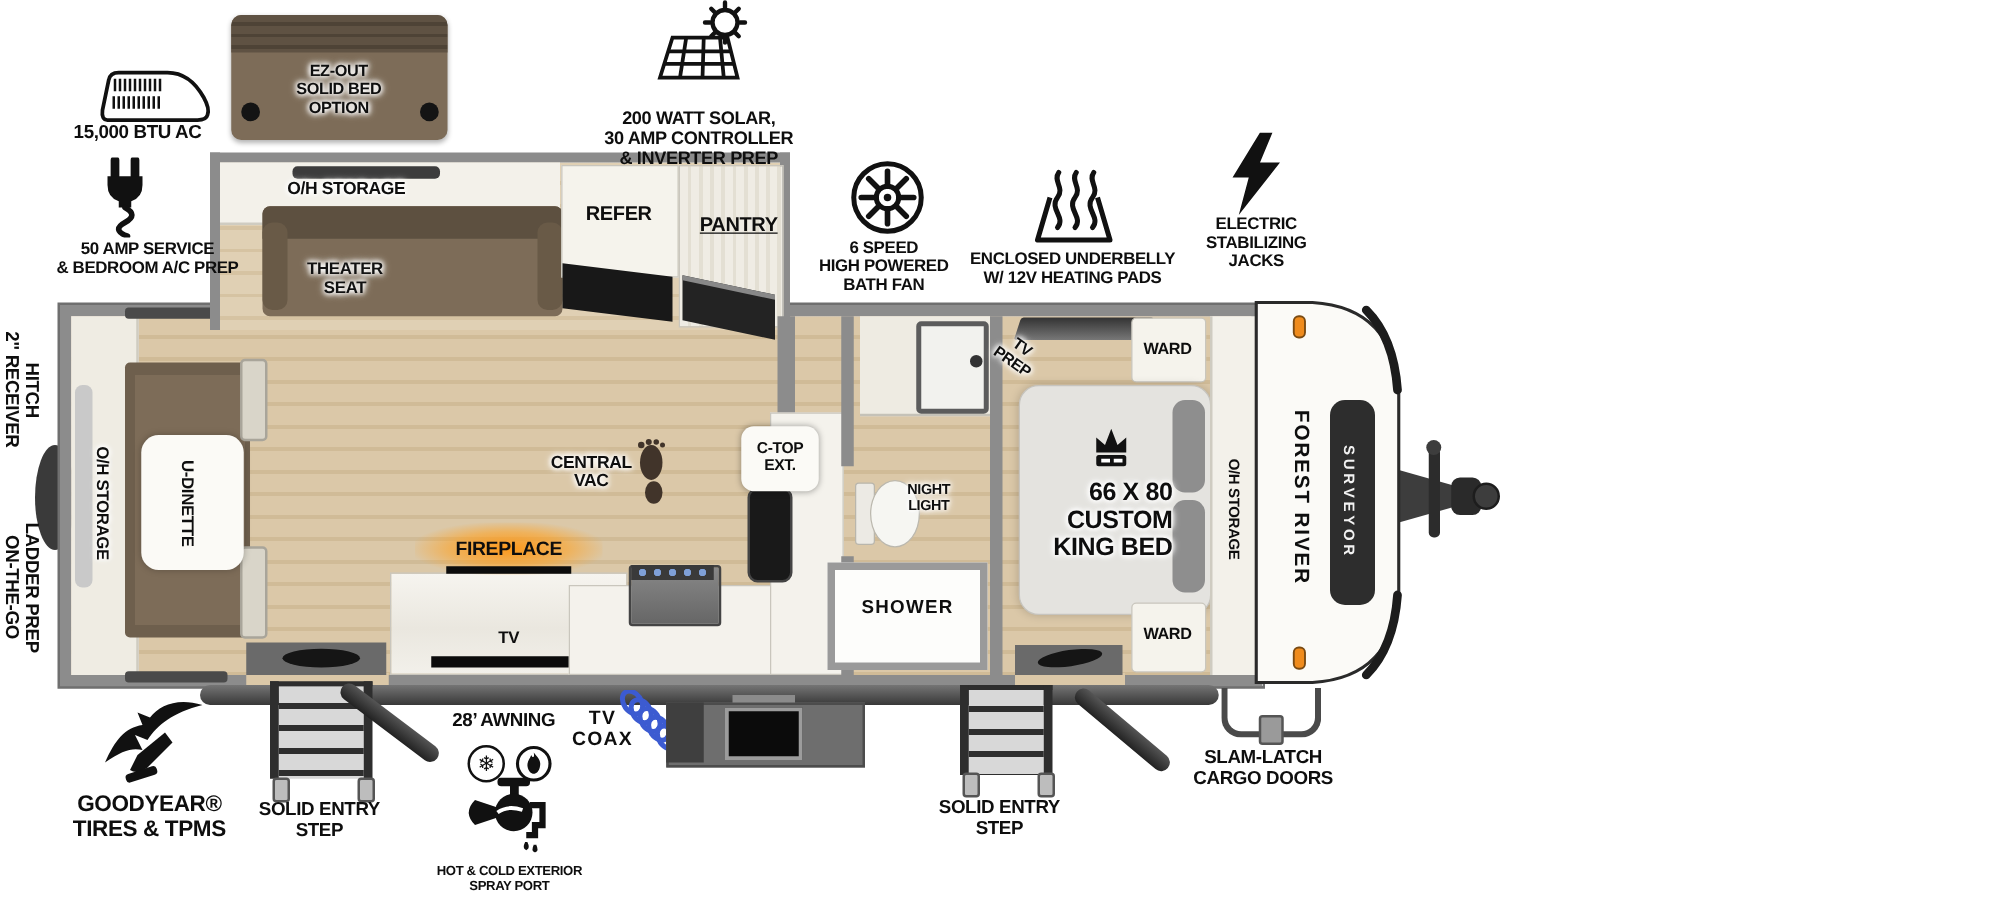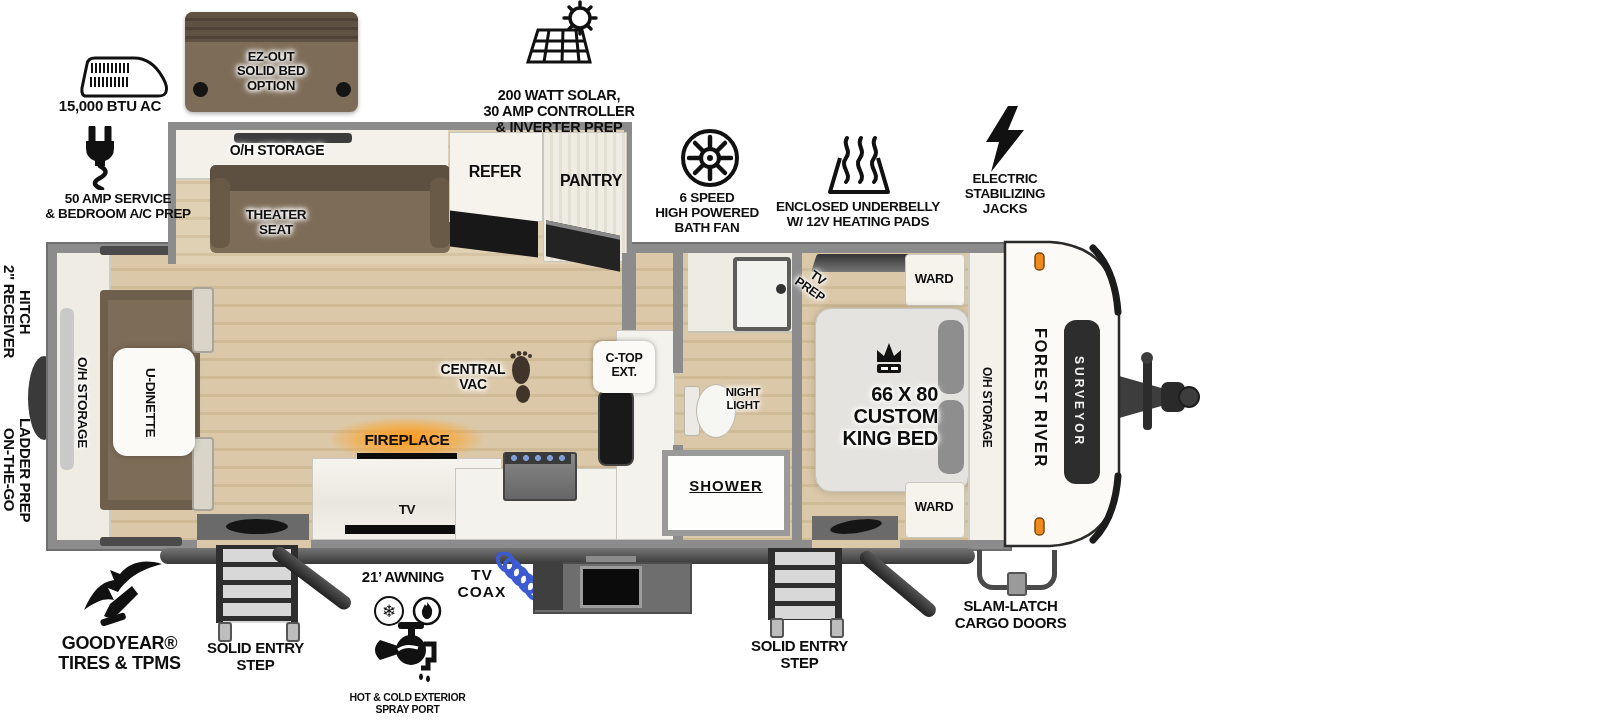--- a/index.html
+++ b/index.html
@@ -51,21 +51,21 @@
   <div class="abs" style="left:210px;top:165px;width:240px;height:88px;background:#7d6c58;border-radius:6px;"></div>
   <div class="abs" style="left:210px;top:165px;width:240px;height:26px;background:#5d5040;border-radius:6px 6px 0 0;"></div>
   <div class="abs" style="left:210px;top:178px;width:20px;height:70px;background:#695a47;border-radius:8px;"></div>
   <div class="abs" style="left:430px;top:178px;width:20px;height:70px;background:#695a47;border-radius:8px;"></div>
   <div class="lbl glow" style="left:226px;top:208px;width:100px;font-size:13.5px;color:#111;">THEATER
 SEAT</div>
 
   <div class="abs whitebox" style="left:449px;top:132px;width:92px;height:88px;"></div>
   <div class="lbl" style="left:452px;top:163px;width:86px;font-size:16px;">REFER</div>
   <div class="abs" style="left:543px;top:132px;width:82px;height:128px;background:repeating-linear-gradient(90deg,#efece4 0 6px,#e3dfd3 6px 9px);border:1px solid #c9c6bd;"></div>
-  <div class="lbl" style="left:543px;top:172px;width:96px;font-size:16px;">PANTRY</div>
+  <div class="lbl" style="left:543px;top:172px;width:96px;font-size:16px;text-decoration:underline;">PANTRY</div>
   <div class="abs" style="left:450px;top:216px;width:88px;height:36px;background:#181818;transform:skewY(7deg);"></div>
   <div class="abs" style="left:546px;top:228px;width:74px;height:32px;background:#232323;transform:skewY(12deg);border-top:4px solid #888;"></div>
   <div class="abs wall" style="left:622px;top:253px;width:14px;height:84px;"></div>
 
   <div class="abs" style="left:185px;top:12px;width:173px;height:100px;background:#7d6c58;border-radius:8px;box-shadow:0 2px 4px rgba(0,0,0,.3);"></div>
   <div class="abs" style="left:185px;top:12px;width:173px;height:30px;background:repeating-linear-gradient(180deg,#5f5243 0 6px,#4e4336 6px 9px);border-radius:8px 8px 0 0;"></div>
   <div class="abs" style="left:193px;top:82px;width:15px;height:15px;background:#141414;border-radius:50%;"></div>
   <div class="abs" style="left:336px;top:82px;width:15px;height:15px;background:#141414;border-radius:50%;"></div>
   <div class="lbl glow" style="left:221px;top:50px;width:100px;font-size:13px;">EZ-OUT
 SOLID BED
@@ -107,21 +107,21 @@
   <div class="abs" style="left:688px;top:253px;width:104px;height:78px;background:#eeebe2;border-bottom:2px solid #c5c2b8;"></div>
   <div class="abs" style="left:733px;top:257px;width:50px;height:66px;background:#f2f2ee;border:4px solid #5c5c5c;border-radius:4px;"></div>
   <div class="abs" style="left:776px;top:284px;width:10px;height:10px;background:#333;border-radius:50%;"></div>
 
   <div class="abs" style="left:684px;top:386px;width:14px;height:48px;background:#eceae4;border:1px solid #b9b6ac;border-radius:3px;"></div>
   <div class="abs" style="left:696px;top:384px;width:38px;height:52px;background:#f6f6f2;border:1px solid #bbb8ae;border-radius:50%;"></div>
   <div class="lbl glow" style="left:714px;top:386px;width:58px;font-size:11.5px;">NIGHT
 LIGHT</div>
 
   <div class="abs" style="left:662px;top:450px;width:128px;height:86px;background:#fdfdfb;border:6px solid #9a9a9a;box-sizing:border-box;"></div>
-  <div class="lbl" style="left:672px;top:478px;width:108px;font-size:15px;letter-spacing:1px;text-decoration:underline;">SHOWER</div>
+  <div class="lbl" style="left:672px;top:478px;width:108px;font-size:15px;letter-spacing:1px;">SHOWER</div>
 
   <div class="abs" style="left:814px;top:254px;width:106px;height:18px;background:linear-gradient(#333,#777);transform:skewX(-18deg);border-radius:2px;"></div>
   <div class="lbl glow" style="left:800px;top:258px;width:52px;font-size:12.5px;transform:rotate(35deg);transform-origin:left top;">TV
 PREP</div>
 
   <div class="abs whitebox" style="left:905px;top:254px;width:58px;height:50px;border-radius:4px;"></div>
   <div class="lbl" style="left:905px;top:272px;width:58px;font-size:13px;">WARD</div>
 
   <div class="abs" style="left:815px;top:308px;width:152px;height:182px;background:#e4e3df;border:1px solid #c6c4be;border-radius:16px;box-shadow:0 0 8px rgba(0,0,0,.18);"></div>
   <div class="abs" style="left:938px;top:320px;width:26px;height:74px;background:#8e8e8e;border-radius:10px;"></div>
@@ -225,21 +225,21 @@
   <div class="lbl" style="left:950px;top:172px;width:110px;font-size:13.5px;">ELECTRIC
 STABILIZING
 JACKS</div>
 
   <div class="lbl vlbl" style="left:0px;top:260px;width:40px;height:104px;font-size:15px;">2" RECEIVER
 HITCH</div>
   <div class="lbl vlbl" style="left:0px;top:408px;width:40px;height:124px;font-size:15px;">ON-THE-GO
 LADDER PREP</div>
 
   <div class="abs" style="left:160px;top:548px;width:815px;height:16px;background:linear-gradient(#757575,#383838);border-radius:9px;"></div>
-  <div class="lbl" style="left:348px;top:569px;width:110px;font-size:15px;">21’ AWNING</div>
+  <div class="lbl" style="left:348px;top:569px;width:110px;font-size:15px;">28’ AWNING</div>
 
   <div class="abs ladder" style="left:216px;top:545px;width:82px;height:78px;box-sizing:border-box;"></div>
   <div class="foot" style="left:218px;top:622px;"></div>
   <div class="foot" style="left:286px;top:622px;"></div>
   <div class="doorleaf" style="left:278px;top:544px;transform:rotate(37deg);"></div>
   <div class="lbl" style="left:198px;top:640px;width:115px;font-size:15px;">SOLID ENTRY
 STEP</div>
 
   <svg class="abs" style="left:80px;top:558px;" width="84" height="70" viewBox="0 0 84 70">
     <path d="M82 6 C62 0 48 6 40 16 L30 12 L34 22 C20 24 12 34 4 52 C18 42 26 40 34 42 L28 30 L38 34 C46 22 58 12 82 6 Z" fill="#111"></path>

